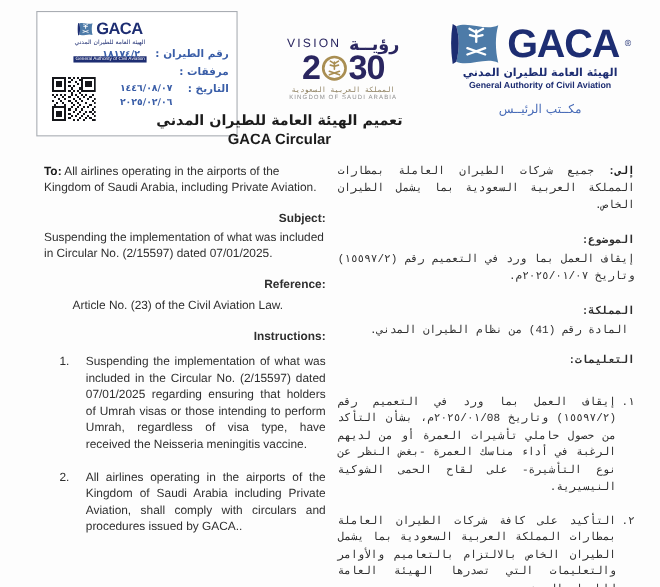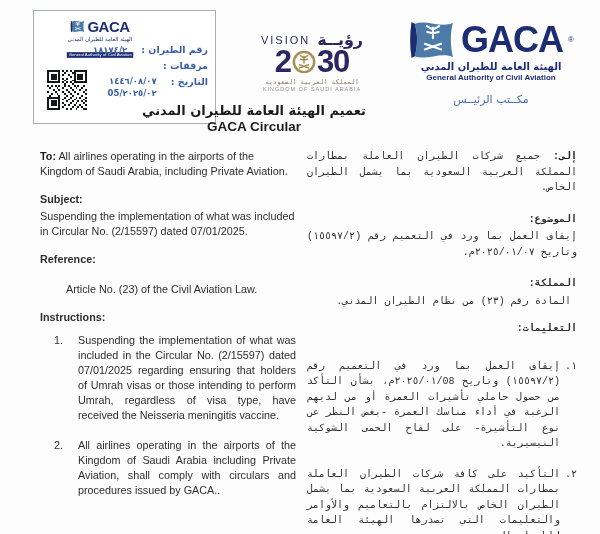--- a/index.html
+++ b/index.html
@@ -55,22 +55,22 @@
   .title{position:absolute;top:103px;left:0;width:508px;text-align:center;color:#1c1c1c;}
   .title-ar{font-size:13px;font-weight:bold;font-family:"DejaVu Sans",sans-serif;}
   .title-en{font-size:13.5px;font-weight:bold;margin-top:1px;}
 
   
   .columns{position:absolute;top:149px;left:40px;width:537px;display:flex;justify-content:space-between;}
   .col-en{width:256px;font-size:10.8px;line-height:15px;color:#2e2e2e;}
   .col-ar{width:270px;direction:rtl;font-family:Liberation Mono, monospace;font-size:10px;line-height:15.5px;color:#2e2e2e;text-align:justify;}
   .col-en b,.col-ar b{color:#1c1c1c;}
   .para{margin:0 0 13px 0;}
-  .sec-label{font-weight:bold;display:block;}
-  .ref-text-en{margin:15px 0 13px 26px;}
+  .sec-label{font-weight:bold;display:block;text-align:right;}
+  .ref-text-en{margin:4px 0 13px 26px;}
   .ref-text-ar{margin:0 0 12px 0;padding-right:6px;}
   .list-item{display:flex;margin:0 0 15px 0;}
   .col-en .list-item{padding-left:14px;}
   .num{width:24px;flex:none;font-weight:normal;}
   .col-ar .num{width:17px;}
   .item-text{flex:1;text-align:justify;}
   .mb2{margin-bottom:2px;}
 </style>
 </head>
 <body>
@@ -104,21 +104,21 @@
         <span class="stamp-label">رقم الطيران :</span>
         <span class="stamp-value">١٨١٧٤/٢</span>
       </div>
       <div class="stamp-row">
         <span class="stamp-label">مرفقات :</span>
       </div>
       <div class="stamp-row">
         <span class="stamp-label">التاريخ :</span>
         <span class="date-values">
           <div>١٤٤٦/٠٨/٠٧</div>
-          <div>٢٠٢٥/٠٢/05</div>
+          <div>٢٠٢٥/٠٢/٠٦</div>
         </span>
       </div>
     </div>
 
     <svg class="qr" viewBox="0 0 21 21" shape-rendering="crispEdges">
       <rect x="0" y="0" width="21" height="21" fill="#ffffff"></rect>
       <path fill="#15161a" fill-rule="evenodd" d="M0 0h7v7H0zM1 1h5v5H1zM2 2h3v3H2z M14 0h7v7h-7zM15 1h5v5h-5zM16 2h3v3h-3z M0 14h7v7H0zM1 15h5v5H1zM2 16h3v3H2z"></path>
       <path fill="#15161a" d="M8 0h1v1H8zM10 0h1v1h-1zM12 0h1v1h-1zM9 1h1v1H9zM13 1h1v1h-1zM8 2h1v1H8zM11 2h1v1h-1zM12 3h1v1h-1zM8 4h1v1H8zM10 4h1v1h-1zM9 5h1v1H9zM13 5h1v1h-1zM8 6h1v1H8zM10 6h1v1h-1zM12 6h1v1h-1zM9 7h1v1H9zM13 7h1v1h-1zM0 8h1v1H0zM2 8h1v1H2zM4 8h1v1H4zM6 8h1v1H6zM9 8h1v1H9zM11 8h1v1h-1zM14 8h1v1h-1zM16 8h1v1h-1zM19 8h1v1h-1zM1 9h1v1H1zM5 9h1v1H5zM8 9h1v1H8zM12 9h1v1h-1zM15 9h1v1h-1zM18 9h1v1h-1zM3 10h1v1H3zM6 10h1v1H6zM10 10h1v1h-1zM13 10h1v1h-1zM17 10h1v1h-1zM20 10h1v1h-1zM0 11h1v1H0zM4 11h1v1H4zM8 11h1v1H8zM11 11h1v1h-1zM14 11h1v1h-1zM19 11h1v1h-1zM2 12h1v1H2zM5 12h1v1H5zM9 12h1v1H9zM12 12h1v1h-1zM16 12h1v1h-1zM20 12h1v1h-1zM1 13h1v1H1zM6 13h1v1H6zM10 13h1v1h-1zM13 13h1v1h-1zM18 13h1v1h-1zM9 14h1v1H9zM12 14h1v1h-1zM15 14h1v1h-1zM17 14h1v1h-1zM20 14h1v1h-1zM8 15h1v1H8zM11 15h1v1h-1zM14 15h1v1h-1zM19 15h1v1h-1zM10 16h1v1h-1zM13 16h1v1h-1zM16 16h1v1h-1zM18 16h1v1h-1zM20 16h1v1h-1zM8 17h1v1H8zM12 17h1v1h-1zM15 17h1v1h-1zM19 17h1v1h-1zM9 18h1v1H9zM11 18h1v1h-1zM14 18h1v1h-1zM17 18h1v1h-1zM20 18h1v1h-1zM8 19h1v1H8zM13 19h1v1h-1zM16 19h1v1h-1zM18 19h1v1h-1zM10 20h1v1h-1zM12 20h1v1h-1zM15 20h1v1h-1zM19 20h1v1h-1zM20 20h1v1h-1z"></path>
     </svg>
   </div>
@@ -199,21 +199,21 @@
       </div>
     </div>
 
     <div class="col-ar">
       <p class="para" style="margin-bottom:16px"><b>إلى:</b><span> جميع شركات الطيران العاملة بمطارات المملكة العربية السعودية بما يشمل الطيران الخاص.</span></p>
 
       <span class="sec-label mb2">الموضوع:</span>
       <p class="para" style="margin-bottom:16px">إيقاف العمل بما ورد في التعميم رقم (١٥٥٩٧/٢) وتاريخ ٢٠٢٥/٠١/٠٧م.</p>
 
       <span class="sec-label mb2">المملكة:</span>
-      <p class="ref-text-ar">المادة رقم (٢٣) من نظام الطيران المدني.</p>
+      <p class="ref-text-ar">المادة رقم (41) من نظام الطيران المدني.</p>
 
       <span class="sec-label" style="margin-bottom:22px">التعليمات:</span>
 
       <div class="list-item">
         <span class="num">١.</span>
         <span class="item-text">إيقاف العمل بما ورد في التعميم رقم (١٥٥٩٧/٢) وتاريخ ٢٠٢٥/٠١/08م، بشأن التأكد من حصول حاملي تأشيرات العمرة أو من لديهم الرغبة في أداء مناسك العمرة -بغض النظر عن نوع التأشيرة- على لقاح الحمى الشوكية النيسيرية.</span>
       </div>
       <div class="list-item">
         <span class="num">٢.</span>
         <span class="item-text">التأكيد على كافة شركات الطيران العاملة بمطارات المملكة العربية السعودية بما يشمل الطيران الخاص بالالتزام بالتعاميم والأوامر والتعليمات التي تصدرها الهيئة العامة للطيران المدني.</span>

